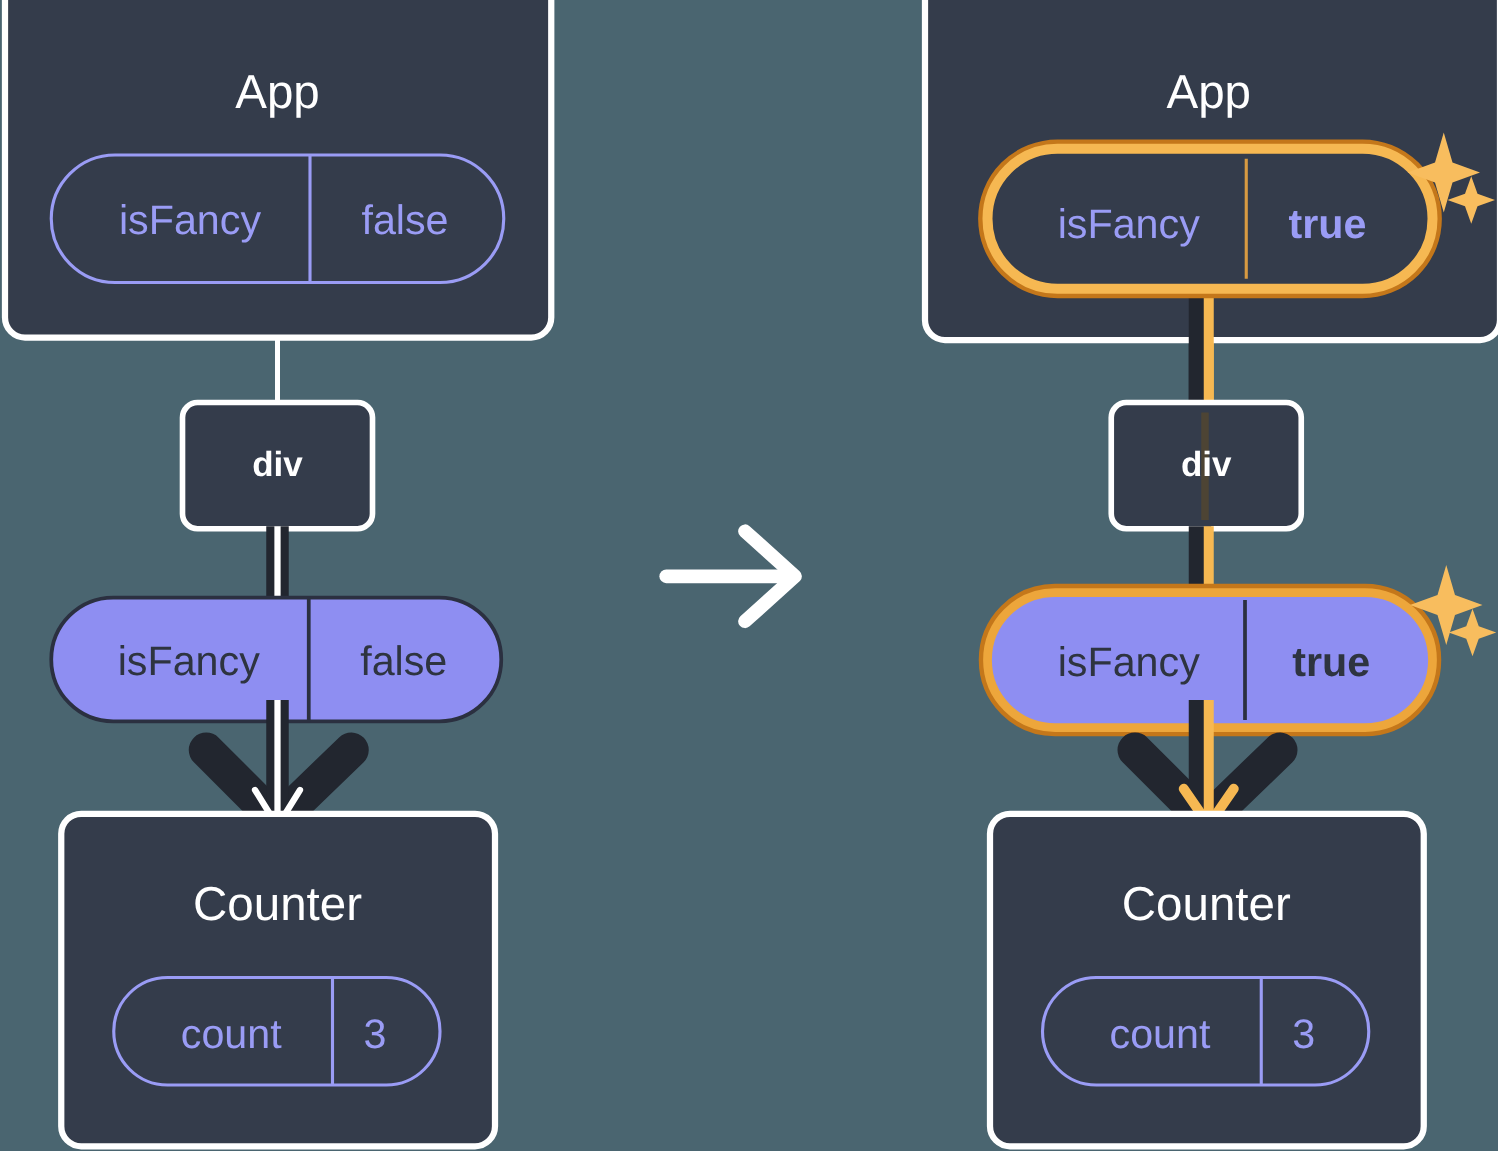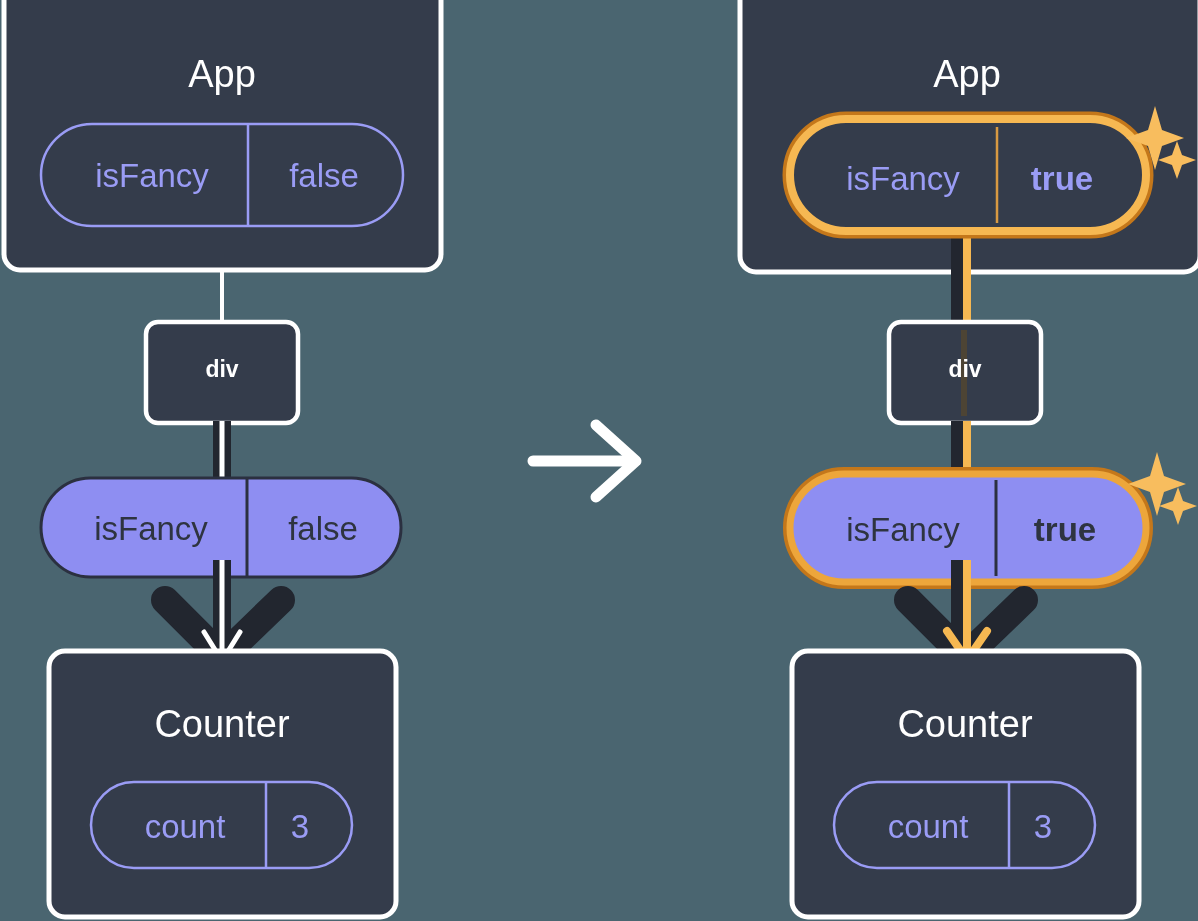--- a/index.html
+++ b/index.html
@@ -35,21 +35,21 @@
     text-align: right;
   }
   .box-title {
     color: #ffffff;
     font-size: 38px;
     font-weight: 400;
     text-align: center;
   }
   .div-title {
     color: #ffffff;
-    font-size: 23px;
+    font-size: 28px;
     font-weight: 700;
     text-align: center;
   }
   .pill-text-outline {
     color: #9a9cf5;
     font-size: 33px;
     font-weight: 400;
   }
   .pill-text-outline.bold { font-weight: 700; }
   .pill-text-solid {

